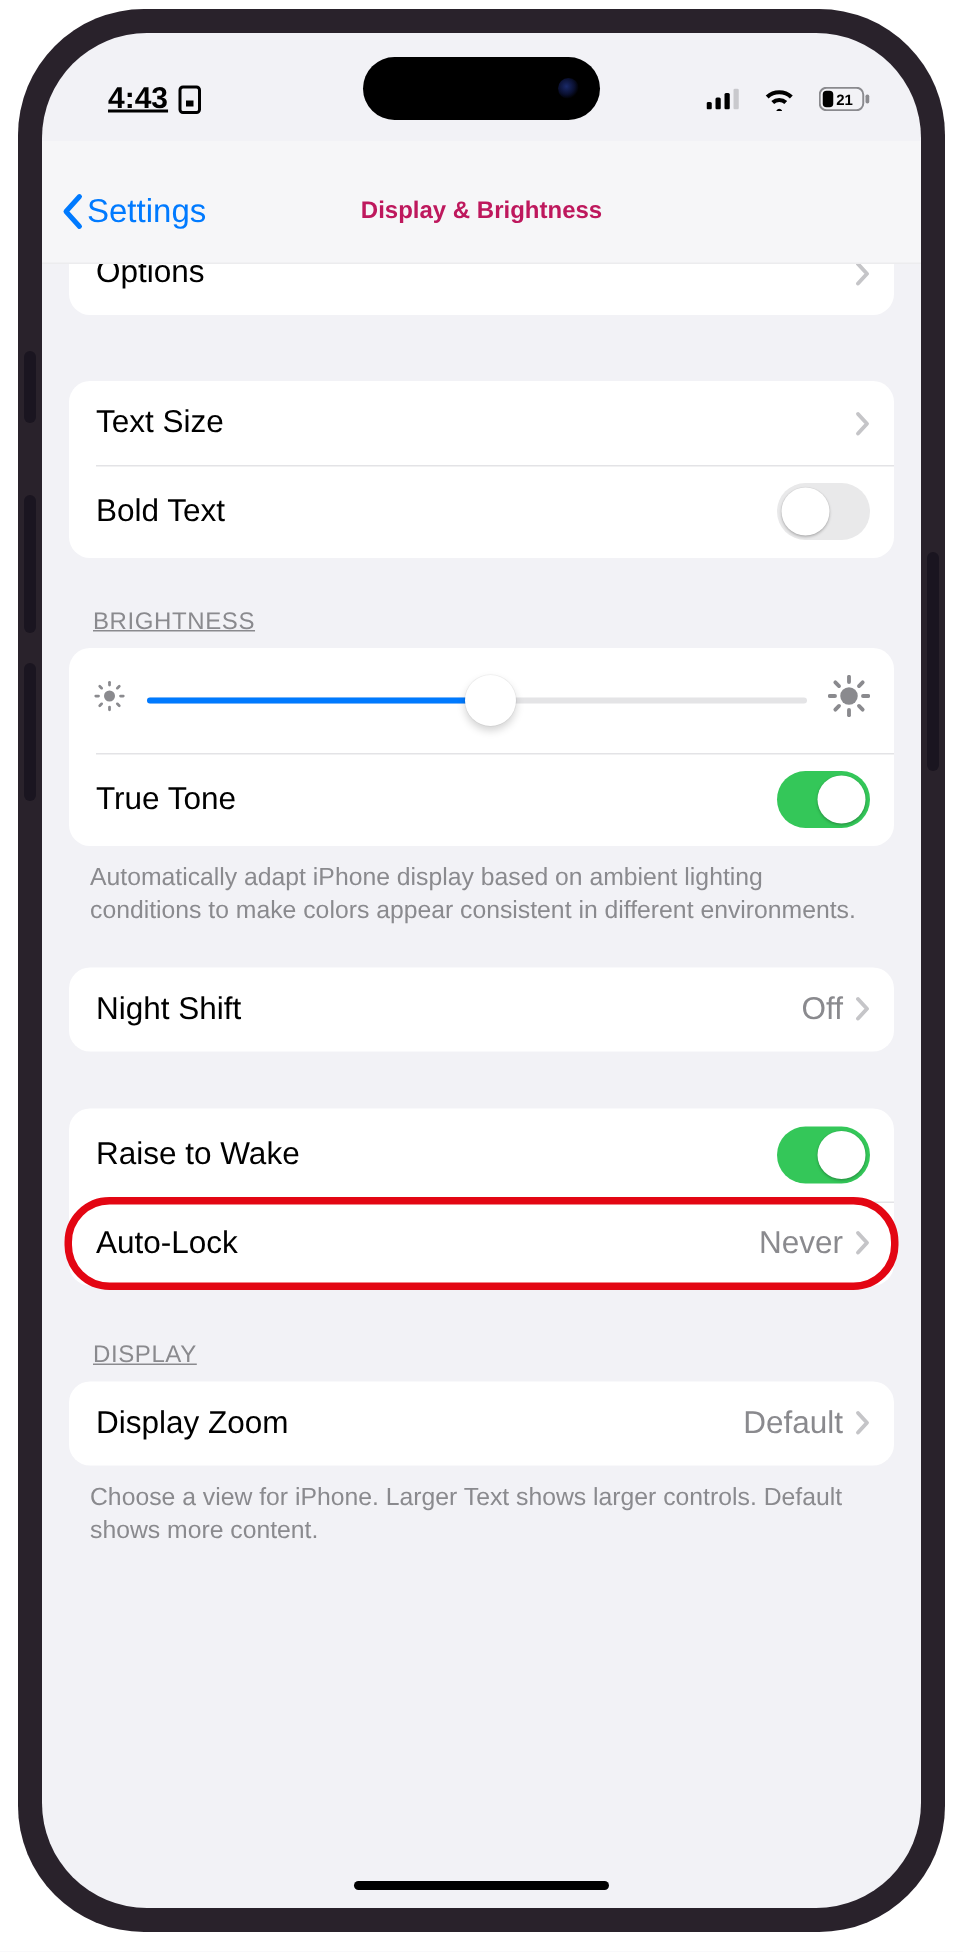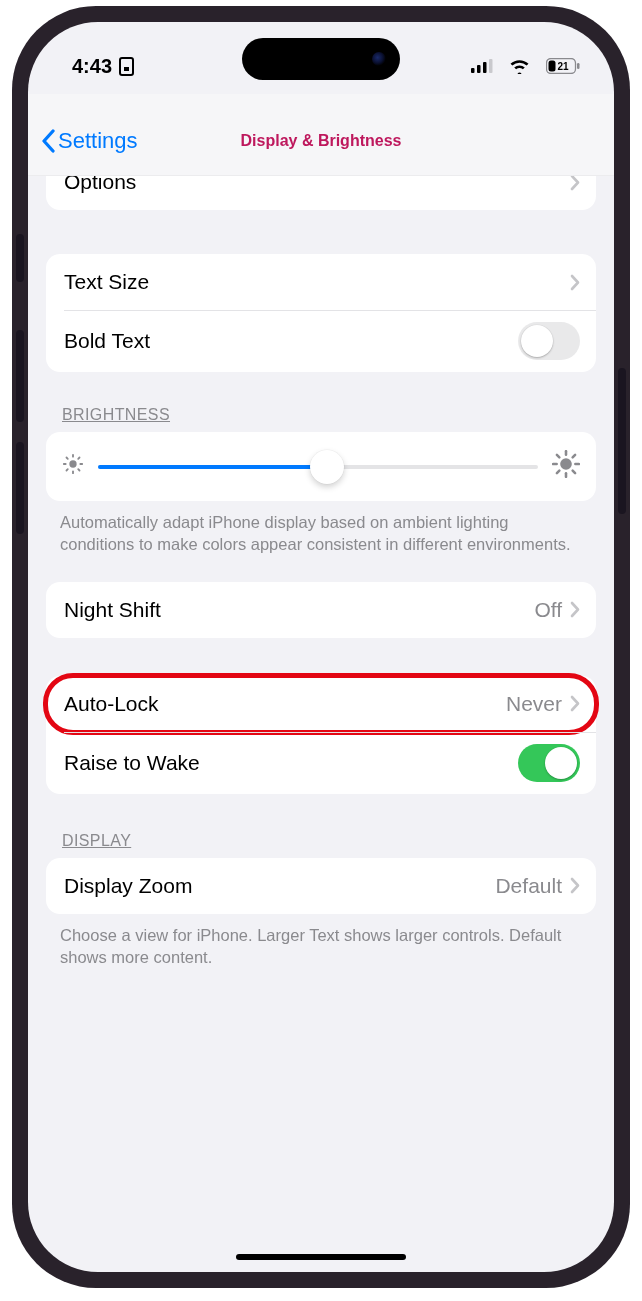--- a/index.html
+++ b/index.html
@@ -62,21 +62,21 @@
       right: 0;
       height: 44px;
       display: flex;
       justify-content: space-between;
       align-items: center;
       padding: 0 34px 0 44px;
       font-size: 20px;
       font-weight: 600;
       color: #000;
     }
-    .status-left { display: flex; align-items: center; gap: 4px; }
+    .status-left { display: flex; align-items: center; gap: 4px; text-decoration: underline; }
     .status-right { display: flex; align-items: center; gap: 16px; }
     .status-right svg { display:block; }
 
     
     .header {
       position: absolute;
       top: 72px;
       left: 0; right: 0;
       height: 82px;
       background: #f6f6f8;
@@ -383,20 +383,26 @@
                   <line x1="1" y1="12" x2="4" y2="12"></line>
                   <line x1="20" y1="12" x2="23" y2="12"></line>
                   <line x1="4.2" y1="4.2" x2="6.3" y2="6.3"></line>
                   <line x1="17.7" y1="17.7" x2="19.8" y2="19.8"></line>
                   <line x1="4.2" y1="19.8" x2="6.3" y2="17.7"></line>
                   <line x1="17.7" y1="6.3" x2="19.8" y2="4.2"></line>
                 </g>
               </svg>
           </span>
         </div>
+        <div class="row">
+          <span class="label">True Tone</span>
+          <div class="switch on">
+              <div class="knob"></div>
+            </div>
+        </div>
       </div>
 
       <div class="section-footer">Automatically adapt iPhone display based on ambient lighting conditions to make colors appear consistent in different environments.</div>
 
       <div class="gap-xs"></div>
 
       <div class="group">
         <div class="row">
           <span class="label">Night Shift</span>
           <span class="value">Off</span>
@@ -404,36 +410,36 @@
             <svg width="10" height="17" viewBox="0 0 10 17">
                 <path d="M2 2 L8 8.5 L2 15" fill="none" stroke="#c5c5c8" stroke-width="2.6" stroke-linecap="round" stroke-linejoin="round"></path>
               </svg>
           </span>
         </div>
       </div>
 
       <div class="gap-sm"></div>
 
       <div class="group">
+        <div class="row">
+          <span class="label">Raise to Wake</span>
+          <div class="switch on">
+              <div class="knob"></div>
+            </div>
+        </div>
         <div class="row ring-host">
           <div class="ring"></div>
           <span class="label">Auto-Lock</span>
           <span class="value">Never</span>
           <span class="chevron">
             <svg width="10" height="17" viewBox="0 0 10 17">
                 <path d="M2 2 L8 8.5 L2 15" fill="none" stroke="#c5c5c8" stroke-width="2.6" stroke-linecap="round" stroke-linejoin="round"></path>
               </svg>
           </span>
         </div>
-        <div class="row">
-          <span class="label">Raise to Wake</span>
-          <div class="switch on">
-              <div class="knob"></div>
-            </div>
-        </div>
       </div>
 
       <div class="section-header" style="margin-top:38px;">DISPLAY</div>
 
       <div class="group">
         <div class="row">
           <span class="label">Display Zoom</span>
           <span class="value">Default</span>
           <span class="chevron">
             <svg width="10" height="17" viewBox="0 0 10 17">

